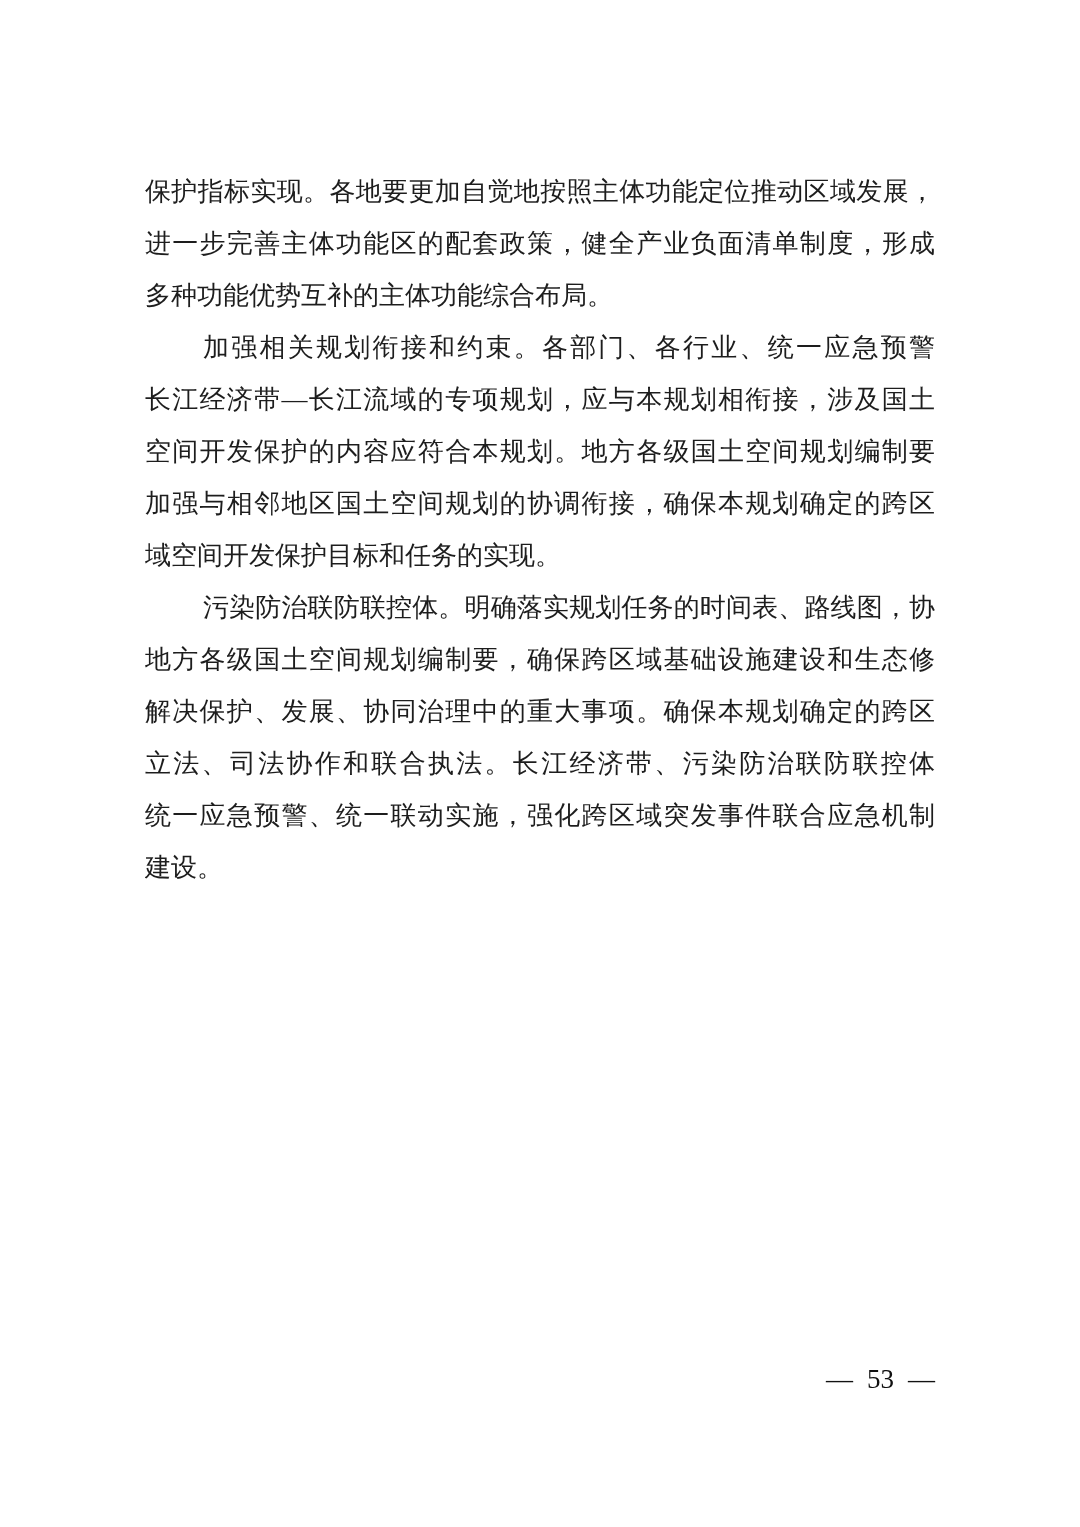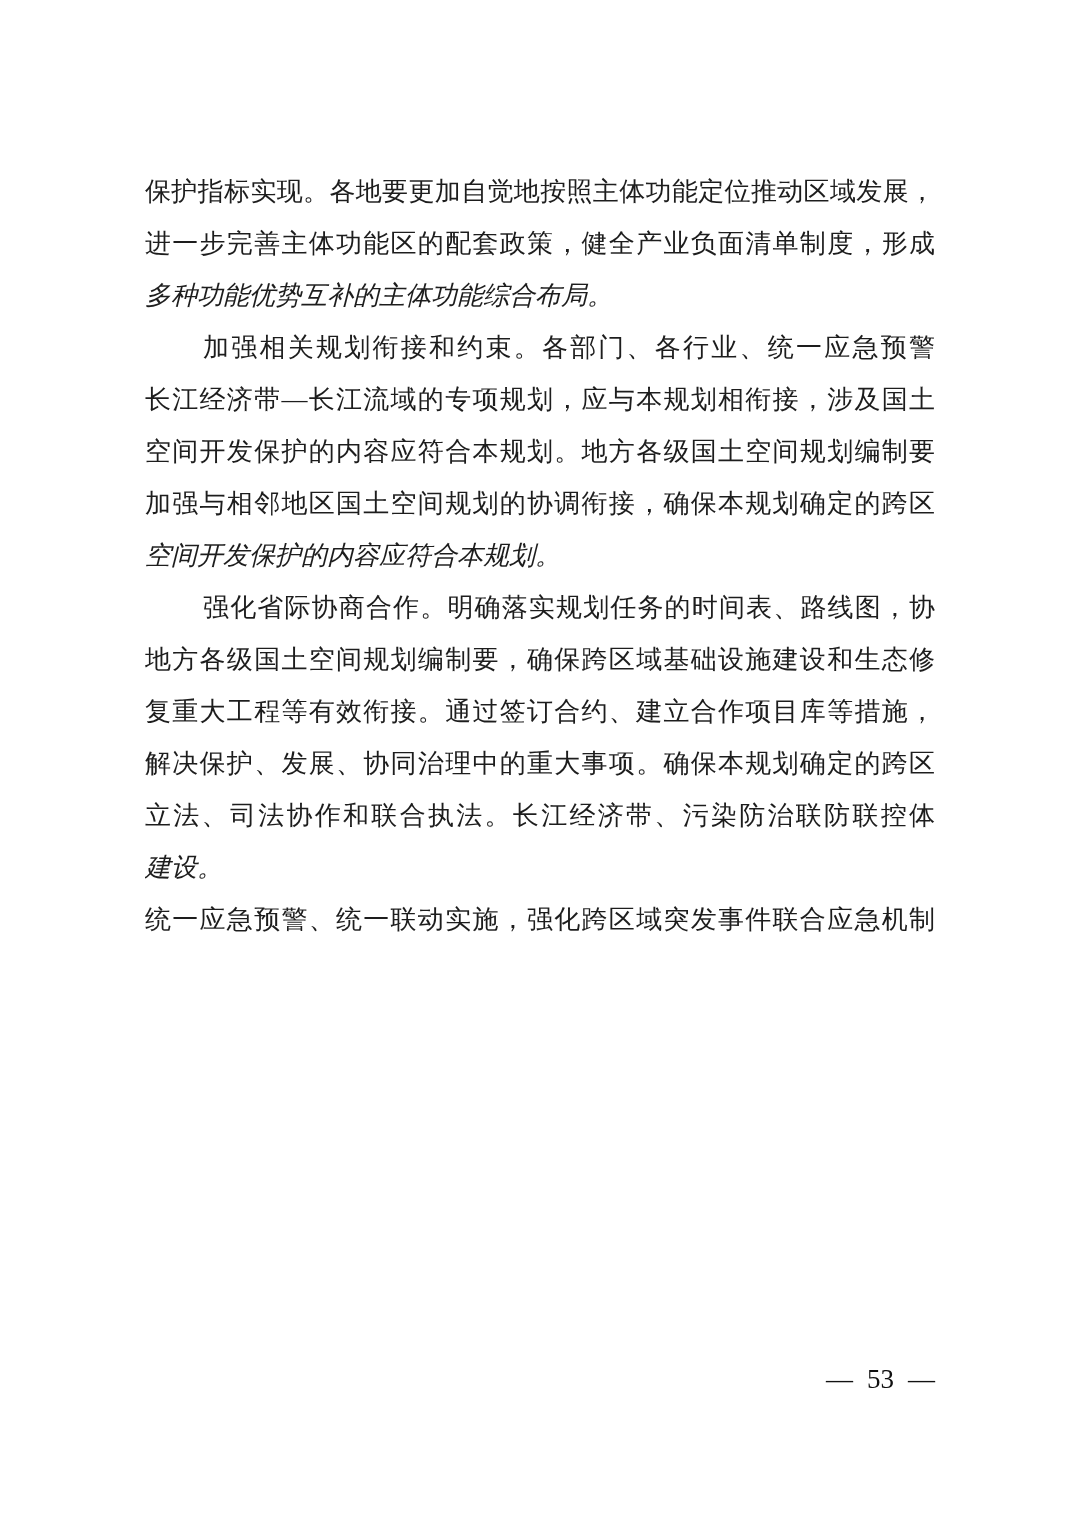--- a/index.html
+++ b/index.html
@@ -29,21 +29,20 @@
   }
   .line {
     line-height: 52px;
     height: 52px;
     text-align: justify;
     text-align-last: justify;
     overflow: hidden;
   }
   .line.last {
     text-align-last: left;
-    font-style: italic;
   }
   .line.indent {
     text-indent: 58px;
   }
   .lead {
     font-weight: 400;
   }
   .footer {
     position: absolute;
     top: 1362px;
@@ -67,31 +66,30 @@
       <div class="line">保护指标实现。各地要更加自觉地按照主体功能定位推动区域发展，</div>
       <div class="line">进一步完善主体功能区的配套政策，健全产业负面清单制度，形成</div>
       <div class="line last">多种功能优势互补的主体功能综合布局。</div>
     </div>
 
     <div class="para">
       <div class="line indent"><span class="lead">加强相关规划衔接和约束。</span><span>各部门、各行业、统一应急预警</span></div>
       <div class="line">长江经济带—长江流域的专项规划，应与本规划相衔接，涉及国土</div>
       <div class="line">空间开发保护的内容应符合本规划。地方各级国土空间规划编制要</div>
       <div class="line">加强与相邻地区国土空间规划的协调衔接，确保本规划确定的跨区</div>
-      <div class="line last">空间开发保护的内容应符合本规划。</div>
+      <div class="line last">域空间开发保护目标和任务的实现。</div>
     </div>
 
     <div class="para">
-      <div class="line indent"><span class="lead">强化省际协商合作。</span><span>明确落实规划任务的时间表、路线图，协</span></div>
+      <div class="line indent"><span class="lead">污染防治联防联控体。</span><span>明确落实规划任务的时间表、路线图，协</span></div>
       <div class="line">地方各级国土空间规划编制要，确保跨区域基础设施建设和生态修</div>
-      <div class="line">复重大工程等有效衔接。通过签订合约、建立合作项目库等措施，</div>
       <div class="line">解决保护、发展、协同治理中的重大事项。确保本规划确定的跨区</div>
       <div class="line">立法、司法协作和联合执法。长江经济带、污染防治联防联控体</div>
+      <div class="line">统一应急预警、统一联动实施，强化跨区域突发事件联合应急机制</div>
       <div class="line last">建设。</div>
-      <div class="line">统一应急预警、统一联动实施，强化跨区域突发事件联合应急机制</div>
     </div>
 
   </main>
 
   <footer class="footer">
     <span>—</span>
     <span>53</span>
     <span>—</span>
   </footer>
 

